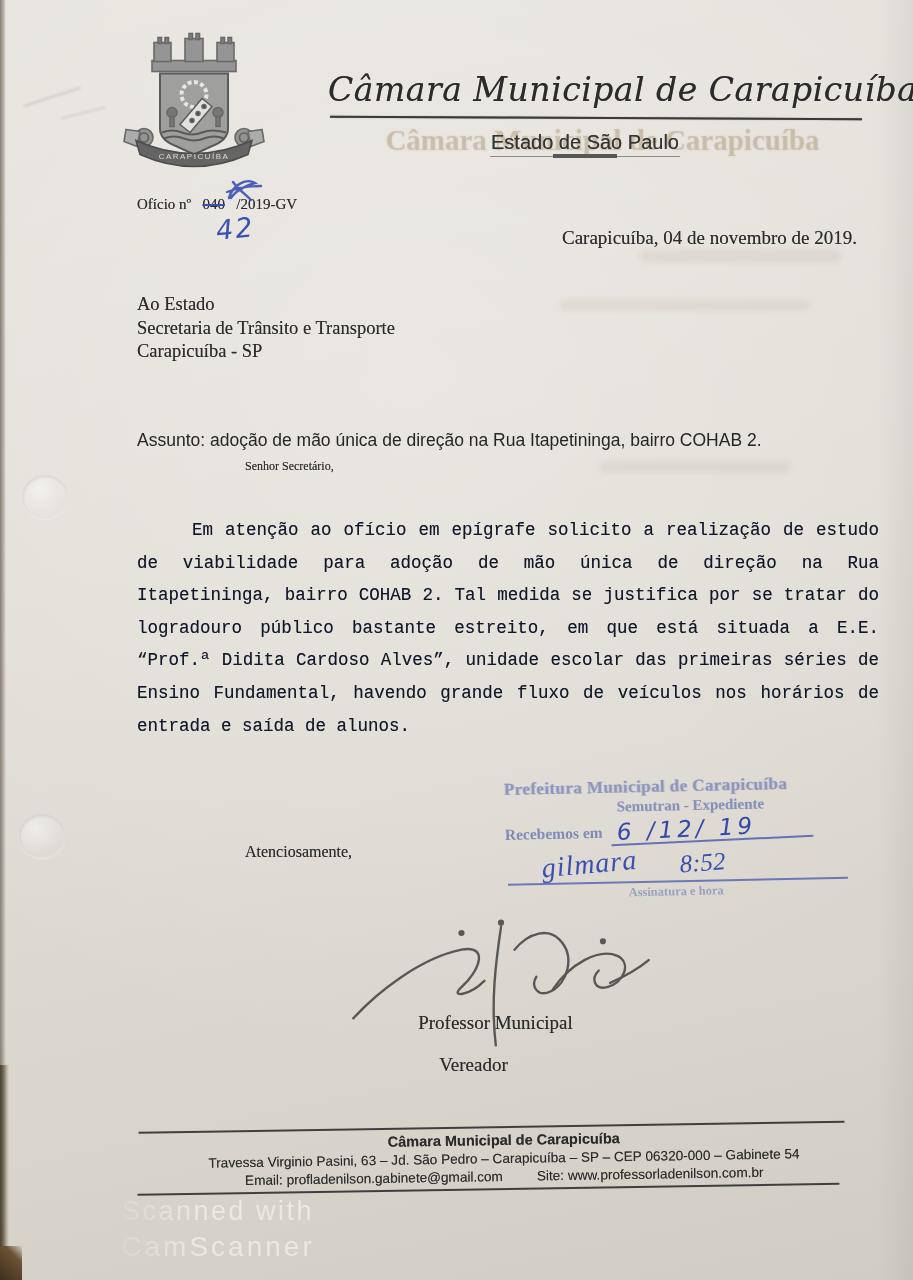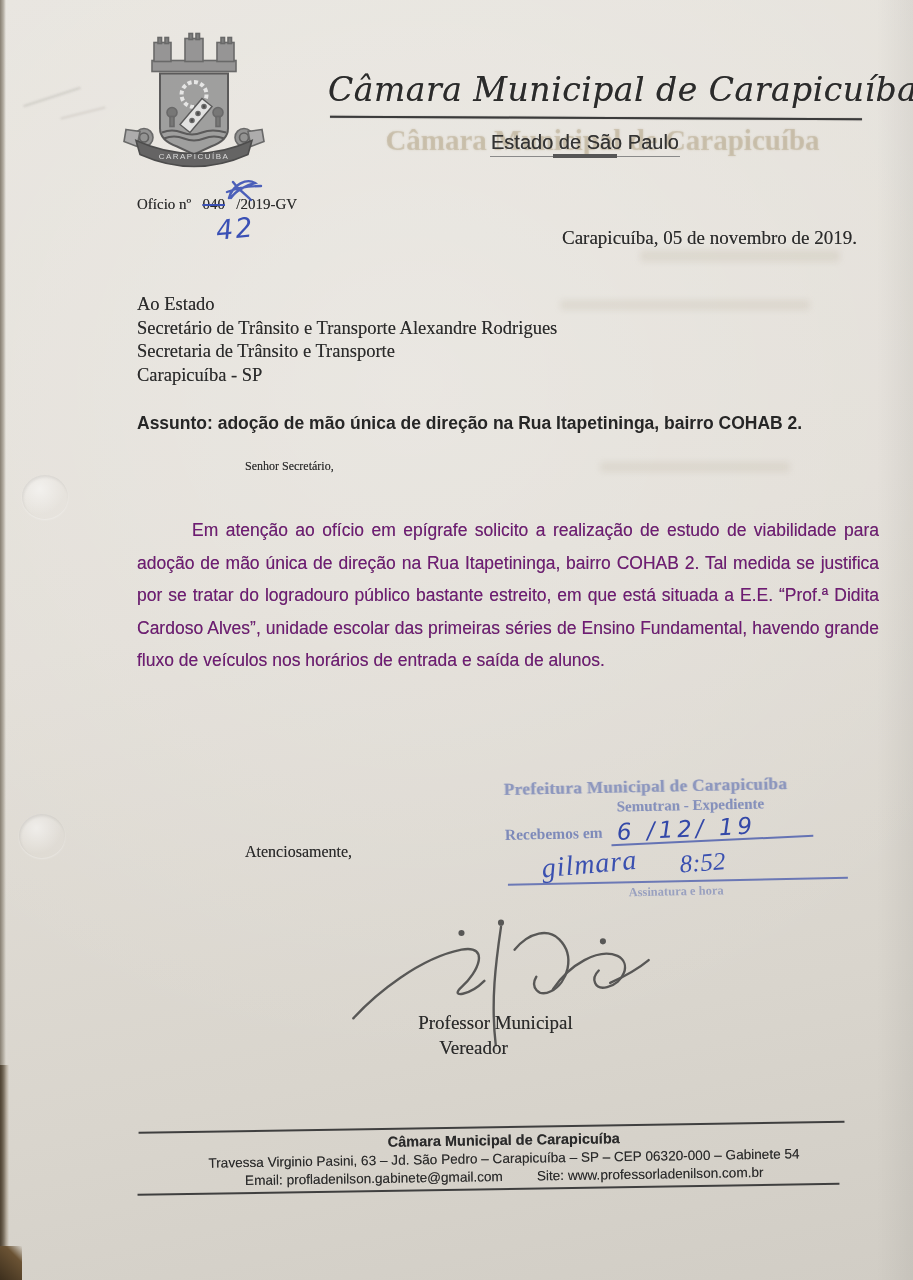--- a/index.html
+++ b/index.html
@@ -45,28 +45,28 @@
   
   .oficio{position:absolute;left:137px;top:196px;font-size:15px;white-space:nowrap;}
   .struck{text-decoration:line-through;text-decoration-thickness:2px;text-decoration-color:#3a50b5;}
   .hand{font-family:"DejaVu Sans","Liberation Sans",sans-serif;font-style:italic;color:#3a50b5;}
   .hand-42{position:absolute;left:216px;top:213px;font-size:27px;transform:rotate(-6deg);letter-spacing:2px;}
   .scribble{position:absolute;left:219px;top:174px;width:48px;height:30px;}
   .date-line{position:absolute;left:562px;top:227px;font-size:19px;white-space:nowrap;}
 
   
   .recipient{position:absolute;left:137px;top:293px;font-size:18.5px;line-height:23.5px;}
-  .subject{position:absolute;left:137px;top:413px;width:720px;
-    font-family:"Liberation Sans",sans-serif;font-size:17.5px;font-weight:700;color:#262626;}
+  .subject{position:absolute;left:137px;top:430px;width:720px;
+    font-family:"Liberation Sans",sans-serif;font-size:17.5px;font-weight:400;color:#262626;}
   .salutation{position:absolute;left:245px;top:459px;font-size:12px;}
 
   
   .body-par{position:absolute;left:137px;top:514px;width:742px;text-align:justify;
-    font-family:Liberation Sans, sans-serif;font-size:17.5px;line-height:32.6px;
-    text-indent:55px;color:#701a75;text-shadow:0 0 0.4px rgba(36,36,36,0.5);}
+    font-family:Liberation Mono, monospace;font-size:17.5px;line-height:32.6px;
+    text-indent:55px;color:#0f172a;text-shadow:0 0 0.4px rgba(36,36,36,0.5);}
 
   
   .stamp{position:absolute;left:505px;top:776px;width:372px;transform:rotate(-1.2deg);
     font-family:"Liberation Serif",serif;color:#3e55a8;}
   .stamp .l1{font-size:17px;font-weight:bold;letter-spacing:0.4px;opacity:0.5;white-space:nowrap;
     text-shadow:1px 0 0 rgba(62,85,168,0.35), -1px 0 0 rgba(62,85,168,0.25);}
   .stamp .l2{font-size:15px;font-weight:bold;text-align:center;opacity:0.55;margin-top:1px;
     text-shadow:0.5px 0 0 rgba(62,85,168,0.35);}
   .stamp .l3{display:flex;align-items:baseline;margin-top:2px;}
   .stamp .l3 .lbl{font-size:15.5px;font-weight:bold;opacity:0.6;white-space:nowrap;}
@@ -77,21 +77,21 @@
     border-bottom:2px solid rgba(60,80,170,0.7);padding-bottom:2px;}
   .stamp .signame{font-size:28px;font-style:italic;color:#3a50b0;transform:rotate(-4deg);
     margin-left:34px;letter-spacing:1px;}
   .stamp .sigtime{font-size:25px;font-style:italic;color:#3a50b0;margin-left:42px;transform:rotate(-3deg);}
   .stamp .cap{font-size:12.5px;font-weight:bold;text-align:center;opacity:0.42;margin-top:2px;width:340px;}
 
   
   .closing{position:absolute;left:245px;top:843px;font-size:16px;}
   .sig-svg{position:absolute;left:345px;top:918px;width:312px;height:132px;opacity:0.82;}
   .signer{position:absolute;left:343px;top:1012px;width:305px;text-align:center;font-size:19px;}
-  .signer .role{margin-top:3px;padding-right:44px;}
+  .signer .role{margin-top:20px;padding-right:44px;}
 
   
   .footer{position:absolute;left:133px;top:1126px;width:742px;transform:rotate(-0.9deg);
     font-family:"Liberation Sans",sans-serif;color:#2a2a2a;text-align:center;
     text-shadow:0 0 0.4px rgba(42,42,42,0.5);}
   .footer .rule{height:2px;background:#3f3f3f;}
   .footer .r1{width:706px;margin-left:6px;}
   .footer .r2{width:702px;margin-left:4px;margin-top:4px;}
   .footer .f1{font-size:14.5px;font-weight:bold;margin-top:4px;}
   .footer .f2{font-size:13.6px;font-weight:500;margin-top:3px;white-space:nowrap;}
@@ -177,25 +177,24 @@
     <span>&nbsp;</span>
     <span>/2019-GV</span>
   </div>
   <svg class="scribble" viewBox="0 0 48 30">
     <g fill="none" stroke="#3a50b5" stroke-width="2.4" stroke-linecap="round" opacity="0.9">
       <path d="M10,24 C14,10 28,4 36,9 C28,11 16,17 12,24 M8,18 C18,14 32,12 42,12 M14,8 C20,16 26,20 32,26"></path>
     </g>
   </svg>
   <div class="hand hand-42">42</div>
 
-  <div class="date-line ink">Carapicuíba, 05 de novembro de 2019.</div>
+  <div class="date-line ink">Carapicuíba, 04 de novembro de 2019.</div>
 
   <div class="recipient ink">
     <div>Ao Estado</div>
-    <div>Secretário de Trânsito e Transporte Alexandre Rodrigues</div>
     <div>Secretaria de Trânsito e Transporte</div>
     <div>Carapicuíba - SP</div>
   </div>
 
   <div class="subject">Assunto: adoção de mão única de direção na Rua Itapetininga, bairro COHAB 2.</div>
   <div class="salutation ink">Senhor Secretário,</div>
   <div class="body-par">Em atenção ao ofício em epígrafe solicito a realização de estudo de viabilidade para adoção de mão única de direção na Rua Itapetininga, bairro COHAB 2. Tal medida se justifica por se tratar do logradouro público bastante estreito, em que está situada a E.E. “Prof.ª Didita Cardoso Alves”, unidade escolar das primeiras séries de Ensino Fundamental, havendo grande fluxo de veículos nos horários de entrada e saída de alunos.</div>
 
   <div class="stamp">
     <div class="l1">Prefeitura Municipal de Carapicuíba</div>
@@ -234,13 +233,17 @@
   <div class="footer">
     <div class="rule r1"></div>
     <div class="f1">Câmara Municipal de Carapicuíba</div>
     <div class="f2">Travessa Virginio Pasini, 63 – Jd. São Pedro – Carapicuíba – SP – CEP 06320-000 – Gabinete 54</div>
     <div class="f3">
       <span>Email: profladenilson.gabinete@gmail.com</span><span class="gap"></span><span>Site: www.professorladenilson.com.br</span>
     </div>
     <div class="rule r2"></div>
   </div>
 
+  <div class="watermark">
+    <div class="w1">Scanned with</div>
+    <div class="w2">CamScanner</div>
+  </div>
 </div>
 
 </body></html>

